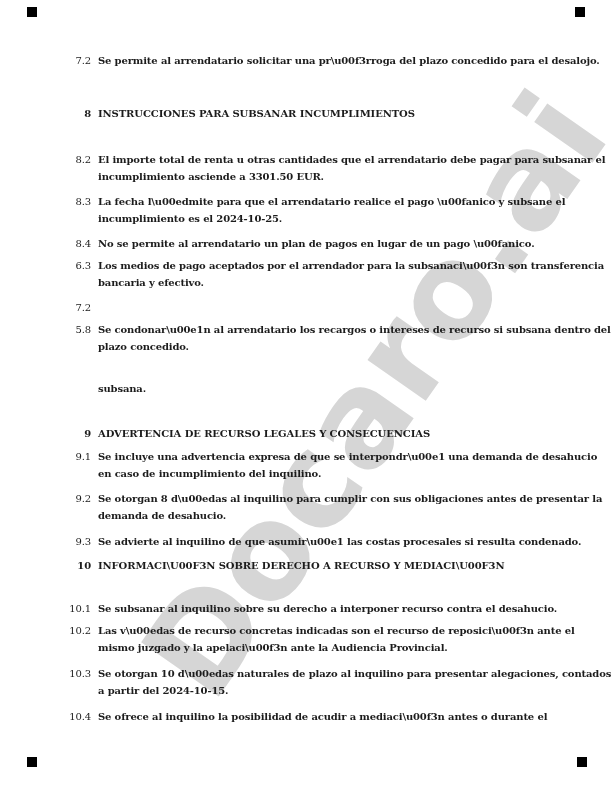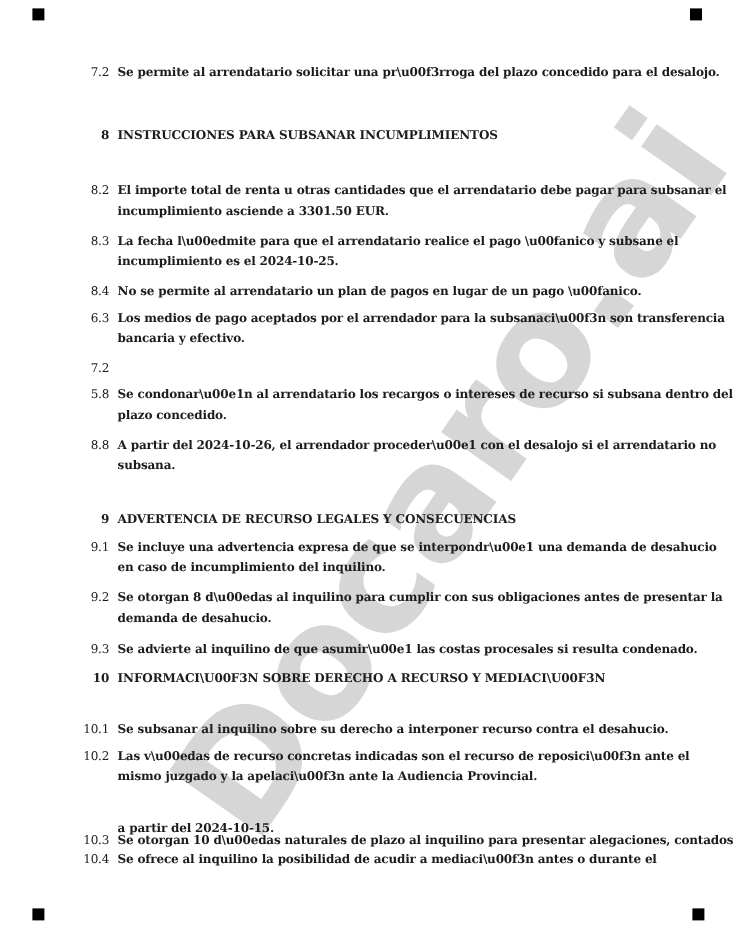--- a/index.html
+++ b/index.html
@@ -77,24 +77,20 @@
   </div>
 
   <div class="row" style="top:324px">
     <span class="num">5.8</span>
     <span class="txt">Se condonar\u00e1n al arrendatario los recargos o intereses de recurso si subsana dentro del</span>
   </div>
   <div class="row" style="top:341px">
     <span class="txt">plazo concedido.</span>
   </div>
 
-  <div class="row" style="top:366px">
-    <span class="num">8.8</span>
-    <span class="txt">A partir del 2024-10-26, el arrendador proceder\u00e1 con el desalojo si el arrendatario no</span>
-  </div>
   <div class="row" style="top:383px">
     <span class="txt">subsana.</span>
   </div>
 
   <div class="row heading" style="top:428px">
     <span class="num">9</span>
     <span class="txt">ADVERTENCIA DE RECURSO LEGALES Y CONSECUENCIAS</span>
   </div>
 
   <div class="row" style="top:451px">
@@ -129,21 +125,21 @@
   </div>
 
   <div class="row" style="top:625px">
     <span class="num">10.2</span>
     <span class="txt">Las v\u00edas de recurso concretas indicadas son el recurso de reposici\u00f3n ante el</span>
   </div>
   <div class="row" style="top:642px">
     <span class="txt">mismo juzgado y la apelaci\u00f3n ante la Audiencia Provincial.</span>
   </div>
 
-  <div class="row" style="top:695px">
+  <div class="row" style="top:668px">
     <span class="num">10.3</span>
     <span class="txt">Se otorgan 10 d\u00edas naturales de plazo al inquilino para presentar alegaciones, contados</span>
   </div>
   <div class="row" style="top:685px">
     <span class="txt">a partir del 2024-10-15.</span>
   </div>
 
   <div class="row" style="top:711px">
     <span class="num">10.4</span>
     <span class="txt">Se ofrece al inquilino la posibilidad de acudir a mediaci\u00f3n antes o durante el</span>

